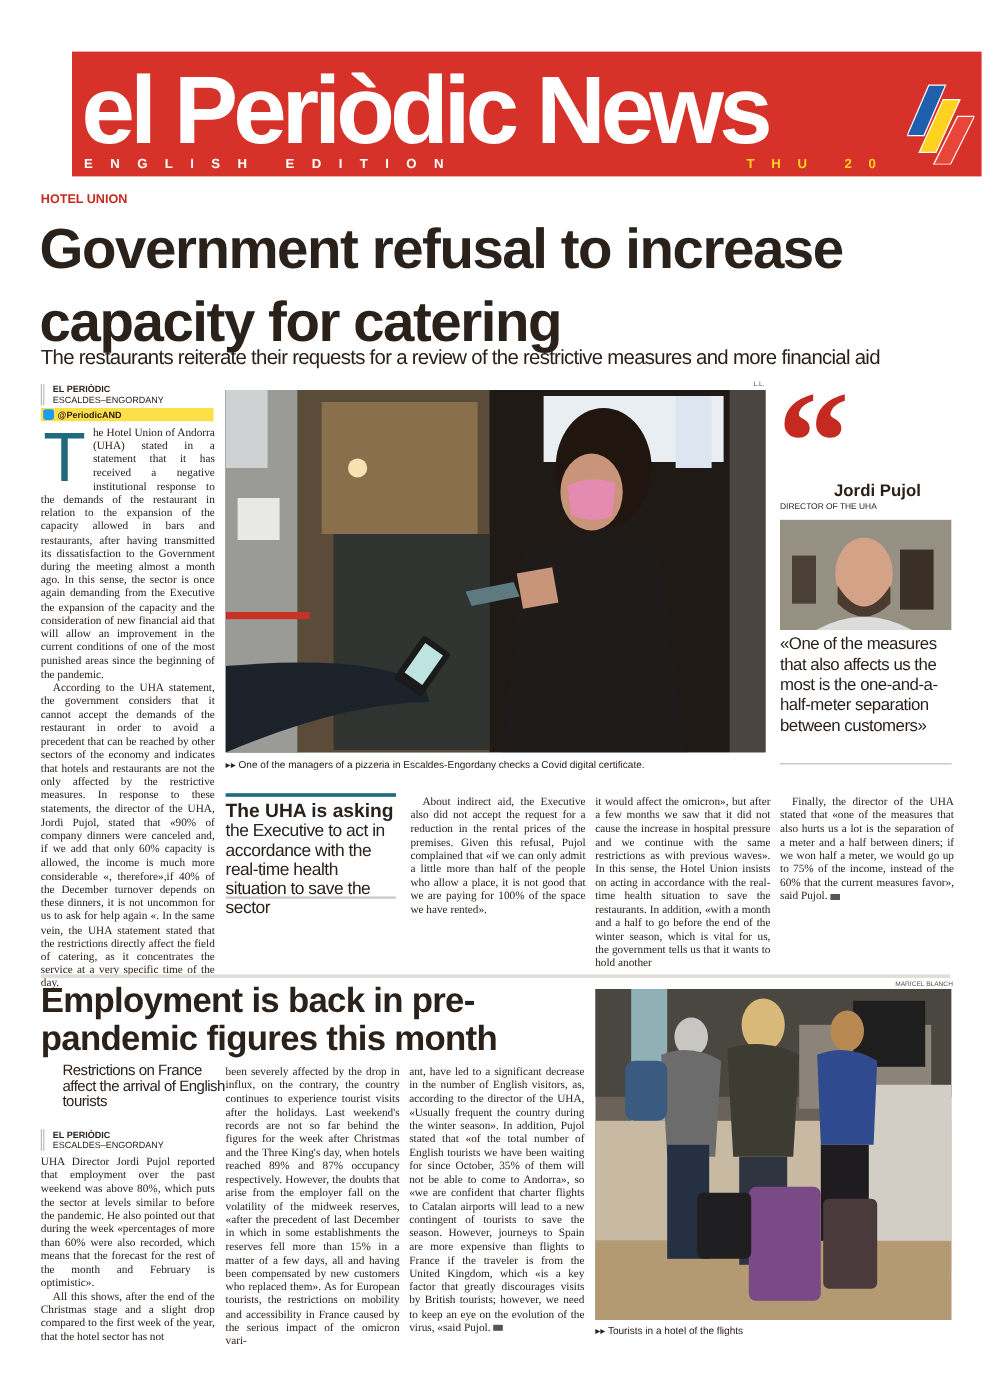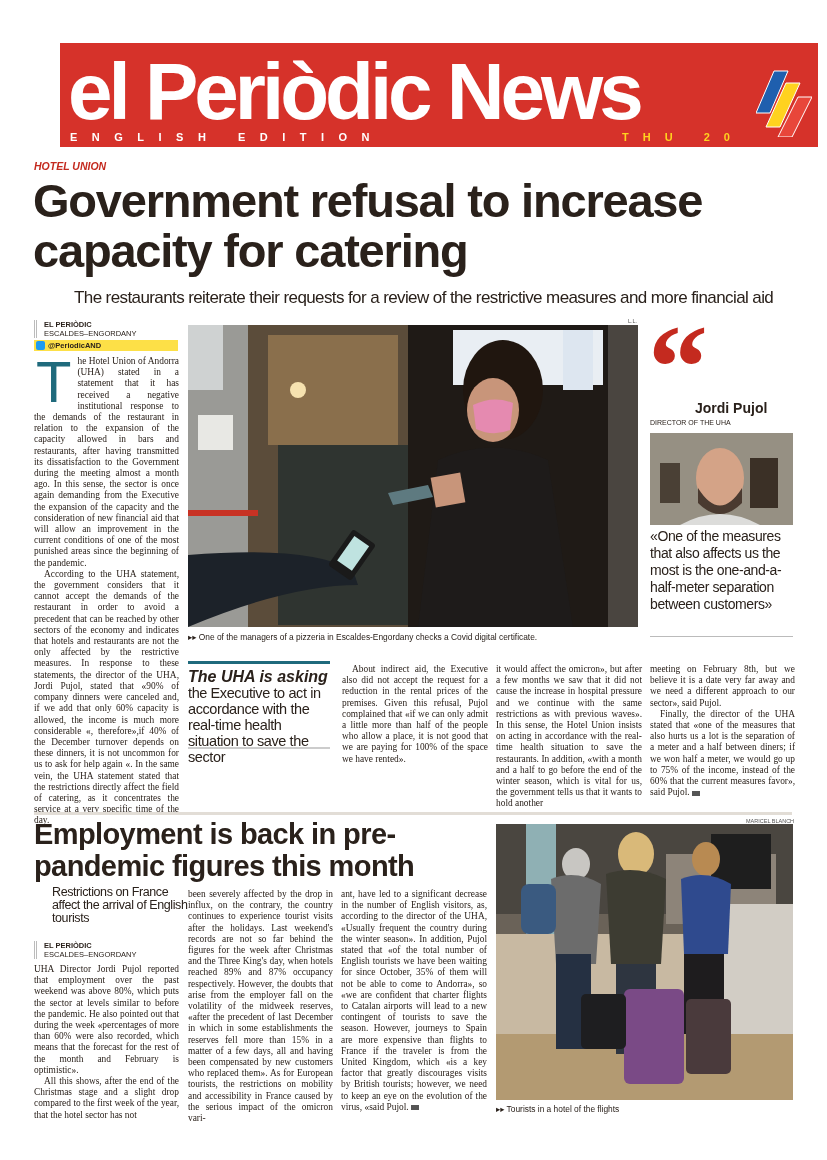--- a/index.html
+++ b/index.html
@@ -5,23 +5,23 @@
   * { box-sizing: border-box; margin: 0; padding: 0; }
   html, body { width: 827px; height: 1160px; background: #ffffff; overflow: hidden; }
   body { position: relative; font-family: "Liberation Serif", serif; color: #2a211b; }
 
   .masthead { position: absolute; left: 34px; top: 43px; width: 758px; height: 104px; background: #d6322a; margin-left: 26px; }
   .masthead .logo { position: absolute; left: 8px; top: -6px; font-family: "Liberation Sans", sans-serif; font-weight: bold; font-size: 80px; letter-spacing: -4px; color: #fff; white-space: nowrap; line-height: 110px; }
   .masthead .edition { position: absolute; left: 10px; top: 88px; font-family: "Liberation Sans", sans-serif; font-weight: bold; font-size: 11px; letter-spacing: 14.5px; color: #fff; }
   .masthead .date { position: absolute; left: 562px; top: 88px; font-family: "Liberation Sans", sans-serif; font-weight: bold; font-size: 11px; letter-spacing: 14px; color: #ffd21f; }
   .masthead .stripes { position: absolute; left: 696px; top: 26px; width: 56px; height: 68px; }
 
-  .kicker { position: absolute; left: 34px; top: 160px; font-family: "Liberation Sans", sans-serif; font-weight: bold; font-size: 10.5px; color: #c42a1f; font-style: italic; }
-  .headline { position: absolute; left: 33px; top: 176px; width: 770px; font-family: "Liberation Sans", sans-serif; font-weight: bold; font-size: 47px; line-height: 50px; letter-spacing: -1.2px; color: #2a211b; }
-  .subhead { position: absolute; left: 34px; top: 288px; font-family: "Liberation Sans", sans-serif; font-size: 17px; letter-spacing: -0.6px; color: #2a211b; white-space: nowrap; margin-left: 40px; }
+  .kicker { position: absolute; left: 34px; top: 160px; font-family: "Liberation Sans", sans-serif; font-weight: bold; font-size: 10.5px; color: #c42a1f; }
+  .headline { position: absolute; left: 33px; top: 176px; width: 770px; font-family: "Liberation Sans", sans-serif; font-weight: bold; font-size: 47px; line-height: 61px; letter-spacing: -1.2px; color: #2a211b; }
+  .subhead { position: absolute; left: 34px; top: 288px; font-family: "Liberation Sans", sans-serif; font-size: 17px; letter-spacing: -0.6px; color: #2a211b; white-space: nowrap; }
 
   .byline { position: absolute; left: 34px; width: 145px; font-family: "Liberation Sans", sans-serif; font-size: 7.5px; line-height: 9px; padding-left: 7px; border-left: 3px double #bbb; }
   .byline b { font-weight: bold; display: block; }
   .twitter { position: absolute; left: 34px; top: 340px; width: 144px; height: 11px; background: #fde047; font-family: "Liberation Sans", sans-serif; font-weight: bold; font-size: 7.5px; line-height: 11px; padding-left: 14px; color: #2a211b; }
   .twitter .tw-icon { position: absolute; left: 2px; top: 1px; width: 9px; height: 9px; background: #1d9bf0; border-radius: 2px; }
 
   .col { position: absolute; font-family: "Liberation Serif", serif; font-size: 9.4px; line-height: 11.2px; text-align: justify; hyphens: auto; color: #2a211b; }
   .col p { text-indent: 10px; }
   .col p.noind { text-indent: 0; }
   .dropcap { float: left; font-family: "Liberation Sans", sans-serif; font-size: 58px; line-height: 48px; color: #1f6a7c; margin: 2px 6px 0 2px; font-weight: normal; }
@@ -30,21 +30,21 @@
   .credit { position: absolute; font-family: "Liberation Sans", sans-serif; font-size: 5.5px; color: #555; }
   .caption { position: absolute; font-family: "Liberation Sans", sans-serif; font-size: 8.4px; color: #2a211b; white-space: nowrap; text-align: right; }
 
   .quote-mark { position: absolute; left: 648px; top: 318px; font-family: "Liberation Serif", serif; font-weight: bold; font-size: 120px; line-height: 100px; color: #c42a1f; }
   .quote-name { position: absolute; left: 650px; top: 400px; font-family: "Liberation Sans", sans-serif; font-weight: bold; font-size: 14px; color: #2a211b; margin-left: 45px; }
   .quote-role { position: absolute; left: 650px; top: 419px; font-family: "Liberation Sans", sans-serif; font-size: 7px; color: #2a211b; }
   .quote-text { position: absolute; left: 650px; top: 528px; width: 150px; font-family: "Liberation Sans", sans-serif; font-size: 14px; line-height: 17px; letter-spacing: -0.4px; color: #2a211b; }
   .quote-rule { position: absolute; left: 650px; top: 636px; width: 143px; height: 1px; background: #bbb; }
 
   .pull { position: absolute; left: 188px; top: 661px; width: 142px; font-family: "Liberation Sans", sans-serif; color: #2a211b; border-top: 3px solid #1f6a7c; padding-top: 4px; }
-  .pull b { display: block; font-size: 16px; line-height: 17px; font-style: italic; }
+  .pull b { display: block; font-size: 16px; line-height: 17px; }
   .pull span { display: block; font-size: 14.5px; line-height: 16px; letter-spacing: -0.4px; }
   .pull-rule { position: absolute; left: 188px; top: 747px; width: 142px; height: 2px; background: #ccc; }
 
   .divider { position: absolute; left: 34px; top: 812px; width: 758px; height: 3px; background: #e2ddd6; }
   .headline2 { position: absolute; left: 34px; top: 818px; width: 460px; font-family: "Liberation Sans", sans-serif; font-weight: bold; font-size: 29px; line-height: 32px; letter-spacing: -0.6px; color: #2a211b; }
   .subhead2 { position: absolute; left: 52px; top: 886px; width: 145px; font-family: "Liberation Sans", sans-serif; font-size: 12.5px; line-height: 13px; letter-spacing: -0.4px; color: #2a211b; }
   .endmark { display: inline-block; width: 8px; height: 5px; background: #555; margin-left: 2px; vertical-align: middle; }
 </style>
 </head>
 <body>
@@ -114,21 +114,20 @@
 </div>
 <div class="pull-rule"></div>
 
 <div class="col" style="left:342px; top:664px; width:146px;">
   <p>About indirect aid, the Executive also did not accept the request for a reduction in the rental prices of the premises. Given this refusal, Pujol complained that «if we can only admit a little more than half of the people who allow a place, it is not good that we are paying for 100% of the space we have rented».</p>
 </div>
 <div class="col" style="left:496px; top:664px; width:146px;">
   <p class="noind">it would affect the omicron», but after a few months we saw that it did not cause the increase in hospital pressure and we continue with the same restrictions as with previous waves». In this sense, the Hotel Union insists on acting in accordance with the real-time health situation to save the restaurants. In addition, «with a month and a half to go before the end of the winter season, which is vital for us, the government tells us that it wants to hold another</p>
 </div>
 <div class="col" style="left:650px; top:664px; width:145px;">
-  <p class="noind">meeting on February 8th, but we believe it is a date very far away and we need a different approach to our sector», said Pujol.</p>
   <p><span>Finally, the director of the UHA stated that «one of the measures that also hurts us a lot is the separation of a meter and a half between diners; if we won half a meter, we would go up to 75% of the income, instead of the 60% that the current measures favor», said Pujol.</span><span class="endmark"></span></p>
 </div>
 
 <div class="quote-mark">“</div>
 <div class="quote-name">Jordi Pujol</div>
 <div class="quote-role">DIRECTOR OF THE UHA</div>
 <div class="photo" style="left:650px; top:433px; width:143px; height:92px;">
   <svg width="143" height="92" viewBox="0 0 143 92">
     <rect width="143" height="92" fill="#8c8579"></rect>
     <rect x="0" y="0" width="143" height="92" fill="#9d978a" opacity="0.6"></rect>

